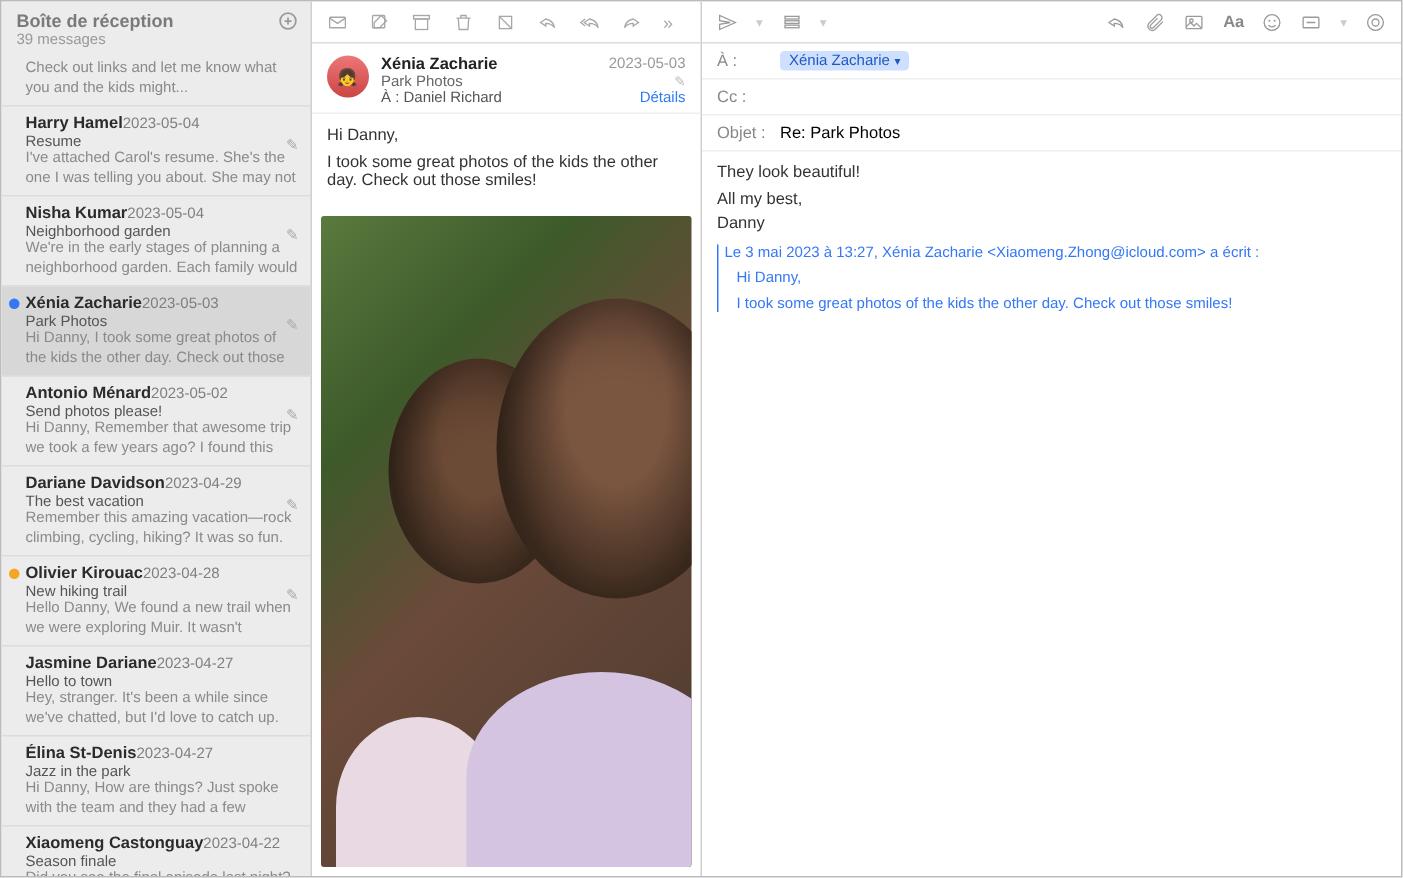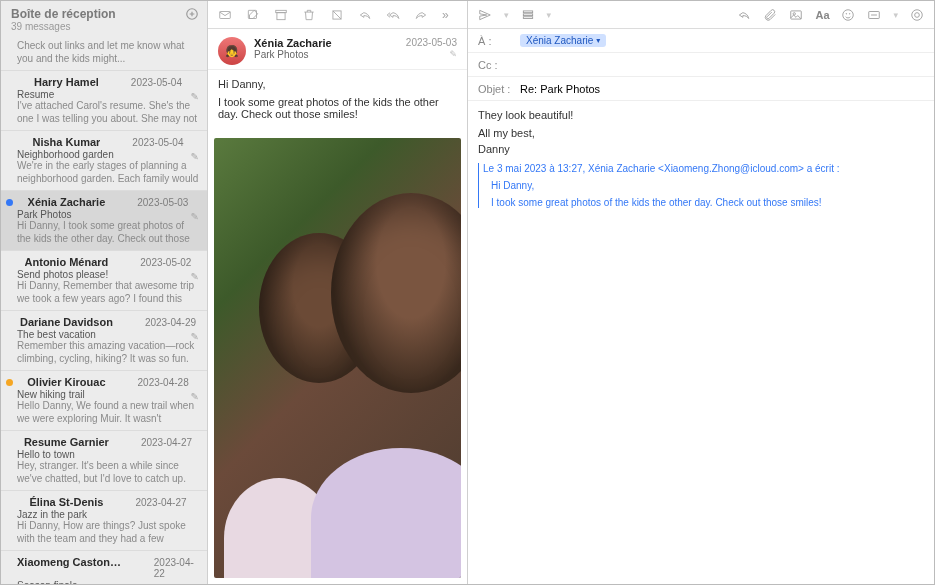--- a/index.html
+++ b/index.html
@@ -8,21 +8,21 @@
 
 
 .sidebar { width: 207px; min-width: 207px; background: #ececec; border-right: 1px solid #cfcfcf; display: flex; flex-direction: column; overflow: hidden; }
 .sidebar-header { padding: 6px 8px 2px 10px; display: flex; justify-content: space-between; align-items: flex-start; }
 .sidebar-title { font-size: 12px; font-weight: 600; color: #7a7a7a; }
 .sidebar-sub { font-size: 10px; color: #999; }
 .sidebar-compose { color: #9a9a9a; }
 .msg-list { flex: 1; overflow: hidden; }
 .msg-item { padding: 5px 8px 6px 16px; border-bottom: 1px solid #dcdcdc; position: relative; cursor: pointer; }
 .msg-item.selected { background: #d7d7d7; }
-.msg-item .row1 { display: flex; justify-content: center; align-items: baseline; gap: 32px; }
+.msg-item .row1 { display: flex; justify-content: flex-start; align-items: baseline; }
 .msg-item .sender { font-weight: 600; font-size: 11px; color: #2b2b2b; white-space: nowrap; overflow: hidden; text-overflow: ellipsis; }
 .msg-item .date { font-size: 10px; color: #7e7e7e; }
 .msg-item .subject { font-size: 10px; color: #555; margin-top: 1px; }
 .msg-item .preview { font-size: 10px; color: #8a8a8a; line-height: 1.25; overflow: hidden; height: 2.4em; text-overflow: ellipsis; }
 .msg-item .draft-ind { position: absolute; right: 8px; top: 20px; color: #aaa; font-size: 10px; }
 .msg-item .unread-dot { position: absolute; left: 5px; top: 8px; width: 7px; height: 7px; border-radius: 50%; background: transparent; }
 .msg-item.unread .unread-dot { background: #3478f6; }
 .msg-item.flagged .unread-dot { background: #f5a623; }
 
 
@@ -150,21 +150,21 @@
             <span class="sender">Olivier Kirouac</span>
             <span class="date">2023-04-28</span>
           </div>
           <div class="subject">New hiking trail</div>
           <span class="draft-ind">✎</span>
           <div class="preview">Hello Danny, We found a new trail when we were exploring Muir. It wasn't crowded and had a great view. Have you been on any...</div>
         </div>
         <div class="msg-item">
           <span class="unread-dot"></span>
           <div class="row1">
-            <span class="sender">Resume Garnier</span>
+            <span class="sender">Jasmine Dariane</span>
             <span class="date">2023-04-27</span>
           </div>
           <div class="subject">Hello to town</div>
           <div class="preview">Hey, stranger. It's been a while since we've chatted, but I'd love to catch up. Let me know if you can spare an hour. We have so...</div>
         </div>
         <div class="msg-item">
           <span class="unread-dot"></span>
           <div class="row1">
             <span class="sender">Élina St-Denis</span>
             <span class="date">2023-04-27</span>
@@ -245,20 +245,24 @@
           <span>👧</span>
         </div>
       <div class="vh-meta">
         <div class="vh-row">
           <span class="vh-sender">Xénia Zacharie</span>
           <span class="vh-date">2023-05-03</span>
         </div>
         <div class="vh-row">
           <span class="vh-subject">Park Photos</span>
           <span style="color:#bbb;font-size:9px;">✎</span>
+        </div>
+        <div class="vh-row">
+          <span class="vh-to"><span>À :</span> <span>Daniel Richard</span></span>
+          <span class="vh-details">Détails</span>
         </div>
       </div>
     </div>
 
     <div class="viewer-body">
       <p>Hi Danny,</p>
       <p>I took some great photos of the kids the other day. Check out those smiles!</p>
     </div>
 
     <div class="viewer-image">

